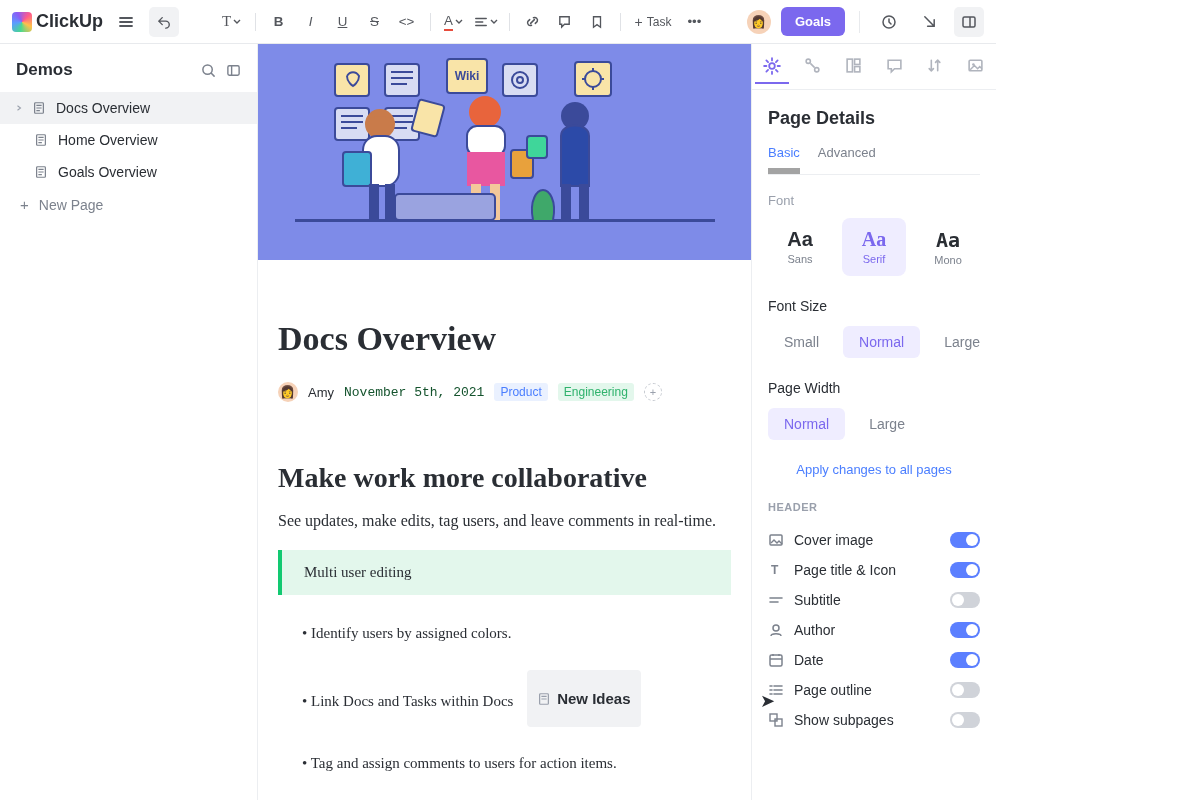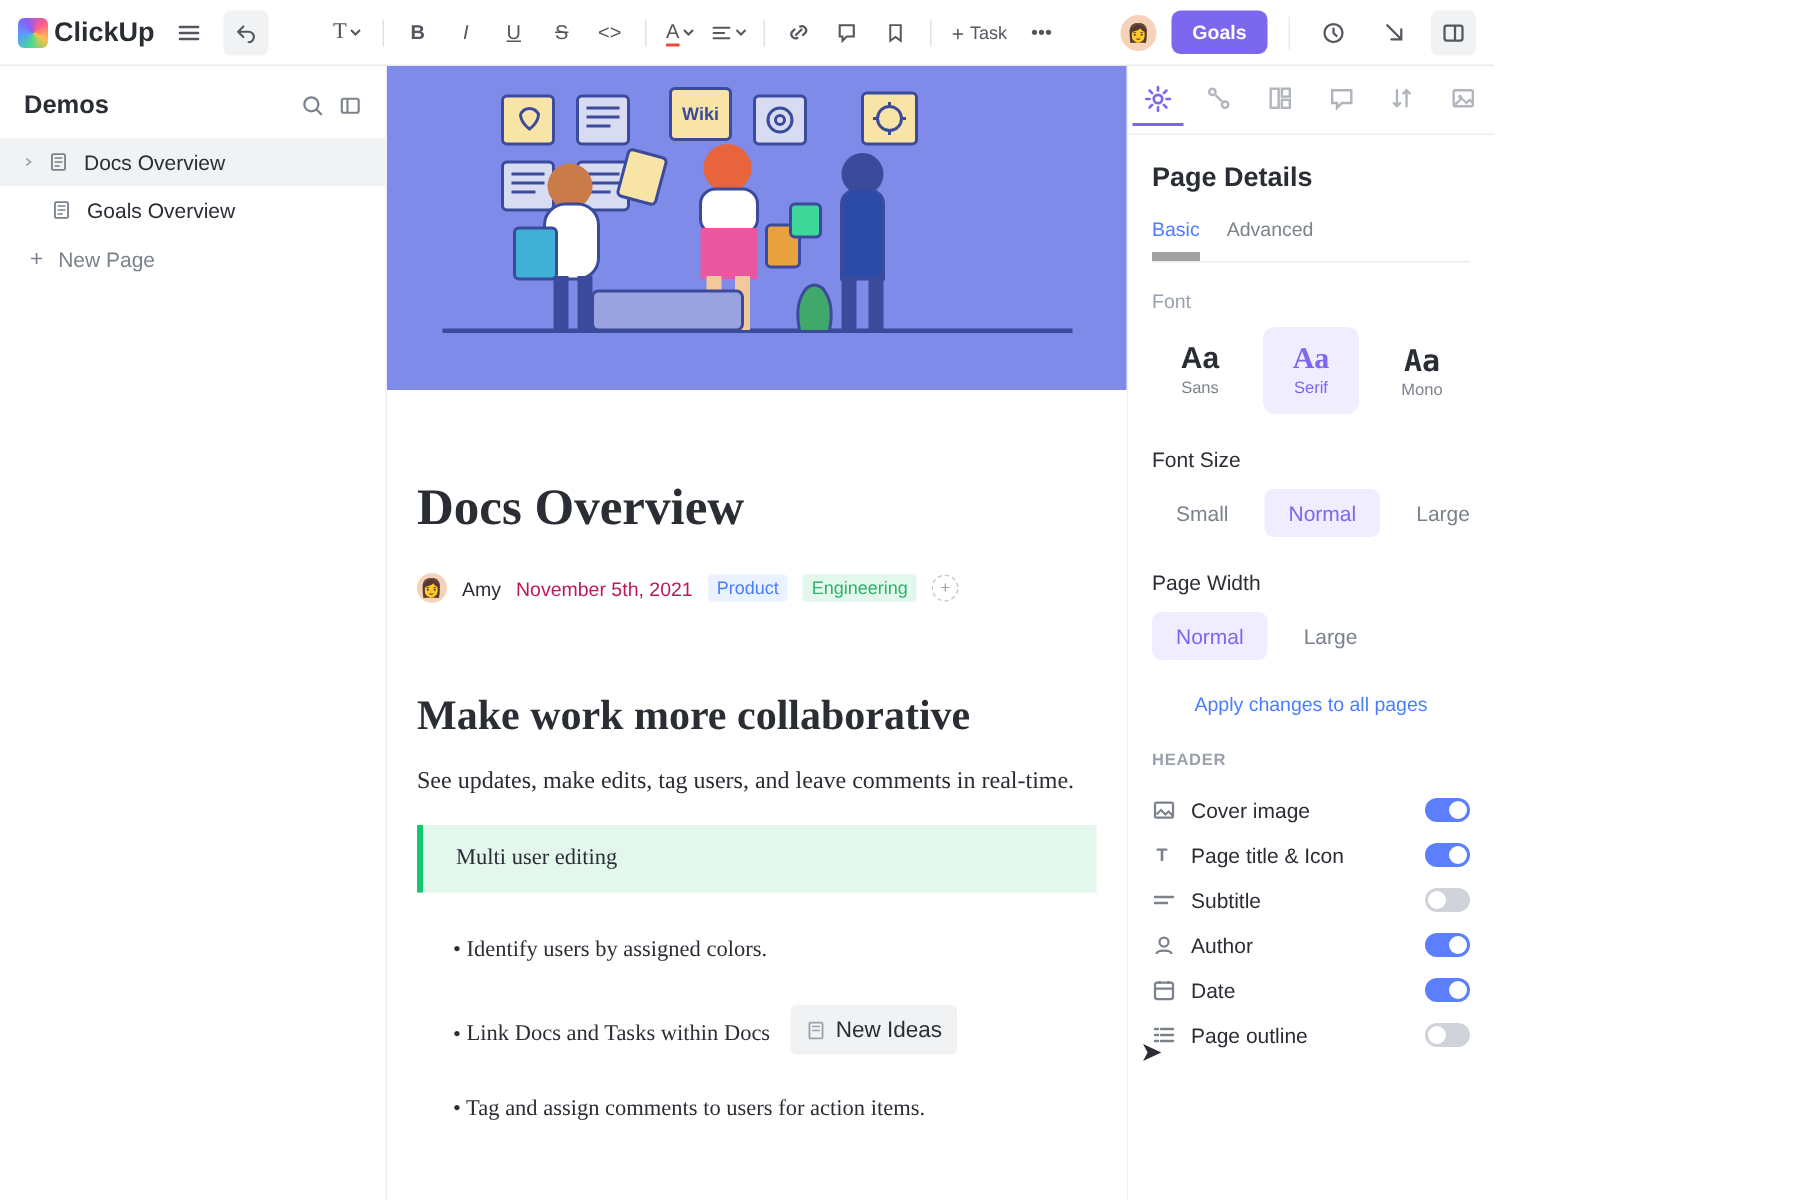--- a/index.html
+++ b/index.html
@@ -35,32 +35,32 @@
 .side-new { color: #7c828d; }
 
 
 .content { flex: 1; overflow-y: auto; background: #fff; }
 .cover { height: 216px; background: #7e8be8; margin: 0; position: relative; display:flex; align-items:flex-start; justify-content:center; }
 .cover svg { width: 480px; height: 200px; }
 .doc-body { max-width: 640px; margin: 0 auto; padding: 60px 20px 40px; font-family: Georgia, 'Times New Roman', serif; }
 .doc-title { font-size: 34px; font-weight: 700; margin-bottom: 24px; }
 .byline { display: flex; align-items: center; gap: 10px; font-size: 13px; margin-bottom: 60px; font-family: -apple-system, sans-serif; }
 .byline .author { font-weight: 500; color: #2a2e34; }
-.byline .date { color: #be185d; }
+.byline .date { color: #14532d; font-family: Liberation Mono, monospace; }
 .tag { font-size: 12px; padding: 2px 6px; border-radius: 3px; }
 .tag.product { color: #4a7eff; background: #eaf1ff; }
 .tag.eng { color: #2fb26c; background: #e3f7ec; }
 .tag-add { width: 18px; height: 18px; border: 1px dashed #c4c8cf; border-radius: 50%; display:flex;align-items:center;justify-content:center;color:#9aa0ac;font-size:11px; }
 .h2 { font-size: 28px; font-weight: 700; margin-bottom: 18px; }
 .p { font-size: 16px; color: #2a2e34; margin-bottom: 20px; }
 .callout { background: #e3f7ec; border-left: 4px solid #12c971; padding: 14px 22px; font-size: 15px; margin-bottom: 30px; }
 .bullets { padding-left: 24px; }
 .bullets li { font-size: 15px; margin-bottom: 28px; list-style: none; }
 .bullets li::before { content: "• "; }
-.linked-task { display: inline-flex; align-items: center; gap: 6px; background: #f1f2f4; padding: 8px 10px; border-radius: 4px; margin-left: 10px; font-weight: 400; font-family: -apple-system,sans-serif; }
+.linked-task { display: inline-flex; align-items: center; gap: 6px; background: #f1f2f4; padding: 20px 10px; border-radius: 4px; margin-left: 10px; font-weight: 700; font-family: -apple-system,sans-serif; }
 .linked-task .ic { color: #9aa0ac; }
 
 
 .rpanel { width: 245px; border-left: 1px solid #eceef1; display: flex; flex-direction: column; }
 .rtabs { display: flex; border-bottom: 1px solid #eceef1; height: 46px; align-items:center; justify-content:space-around; }
 .rtabs .t { width: 34px; height: 34px; display:flex;align-items:center;justify-content:center; color:#b0b4bd; cursor:pointer; border-bottom: 2px solid transparent; }
 .rtabs .t.active { color: #7b68ee; border-bottom-color: #7b68ee; }
 .rpanel-body { padding: 18px 16px; overflow-y:auto; }
 .rpanel-title { font-size: 18px; font-weight: 700; margin-bottom: 16px; }
 .subtabs { display: flex; gap: 18px; border-bottom: 1px solid #eceef1; margin-bottom: 18px; font-size: 13px; }
@@ -225,20 +225,27 @@
             <rect x="3" y="2" width="10" height="12" rx="1" fill="none" stroke="currentColor" stroke-width="1.4"></rect>
             <path d="M5 5h6M5 8h6M5 11h4" stroke="currentColor" stroke-width="1.2"></path>
           </svg>
         <span>Docs Overview</span>
       </div>
       <div class="side-item">
         <svg class="doc-icon" width="14" height="14" viewBox="0 0 16 16" style="margin-left:18px">
             <rect x="3" y="2" width="10" height="12" rx="1" fill="none" stroke="currentColor" stroke-width="1.4"></rect>
             <path d="M5 5h6M5 8h6M5 11h4" stroke="currentColor" stroke-width="1.2"></path>
           </svg>
+        <span>Home Overview</span>
+      </div>
+      <div class="side-item">
+        <svg class="doc-icon" width="14" height="14" viewBox="0 0 16 16" style="margin-left:18px">
+            <rect x="3" y="2" width="10" height="12" rx="1" fill="none" stroke="currentColor" stroke-width="1.4"></rect>
+            <path d="M5 5h6M5 8h6M5 11h4" stroke="currentColor" stroke-width="1.2"></path>
+          </svg>
         <span>Goals Overview</span>
       </div>
       <div class="side-item side-new">
         <span style="margin-left:4px;font-size:15px">+</span>
         <span>New Page</span>
       </div>
     </div>
 
     <div class="content">
       <div class="cover">
@@ -449,19 +456,29 @@
             </div>
             <div class="toggle-row">
               <div class="lft">
                 <svg class="ic" width="16" height="16" viewBox="0 0 16 16">
                   <path d="M2 4h2M6 4h8M2 8h2M6 8h8M2 12h2M6 12h8" stroke="currentColor" stroke-width="1.6" stroke-linecap="round"></path>
                 </svg>
                 <span>Page outline</span>
               </div>
               <div class="switch "></div>
             </div>
+            <div class="toggle-row">
+              <div class="lft">
+                <svg class="ic" width="16" height="16" viewBox="0 0 16 16">
+                  <rect x="2" y="2" width="7" height="7" fill="none" stroke="currentColor" stroke-width="1.4"></rect>
+                  <rect x="7" y="7" width="7" height="7" fill="none" stroke="currentColor" stroke-width="1.4"></rect>
+                </svg>
+                <span>Show subpages</span>
+              </div>
+              <div class="switch "></div>
+            </div>
           </div>
       </div>
     </div>
   </div>
 </div>
 
 <div class="cursor">➤</div>
 
 </body></html>

